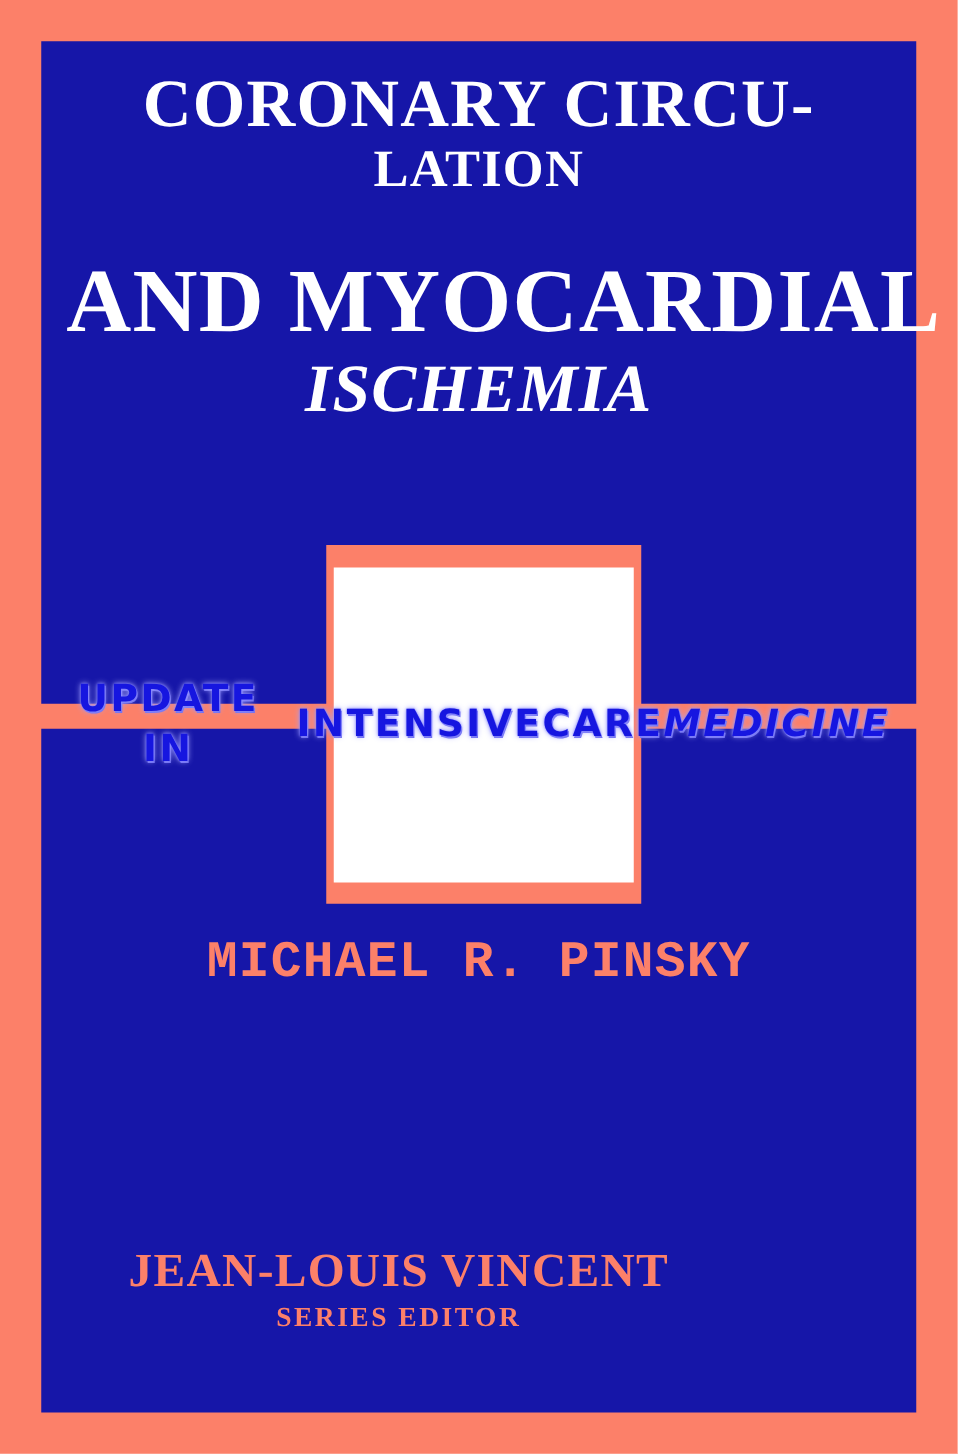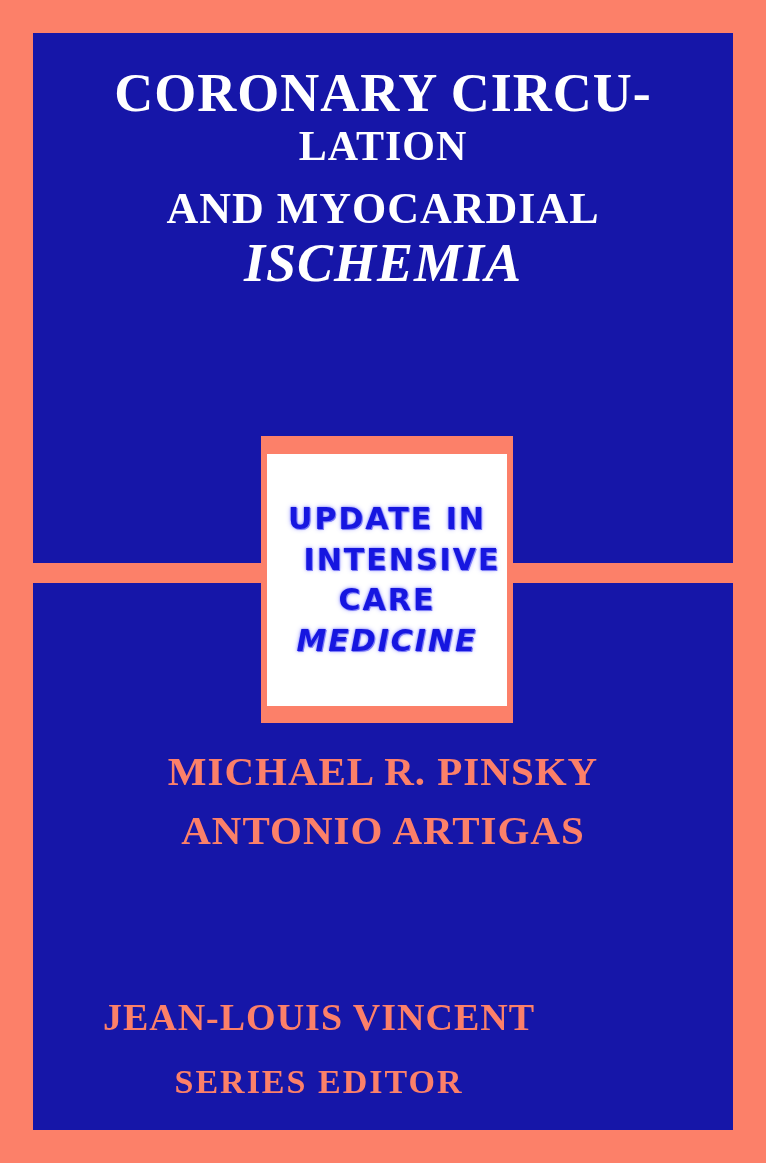--- a/index.html
+++ b/index.html
@@ -39,59 +39,59 @@
     top: 583px;
     width: 700px;
     height: 547px;
     background: #1616a8;
   }
 
   
   .title-block {
     position: absolute;
     left: 0;
-    top: 30px;
+    top: 20px;
     width: 700px;
     text-align: center;
     color: #ffffff;
     font-family: "Liberation Serif", serif;
     font-weight: bold;
     letter-spacing: 1px;
     line-height: 1.12;
   }
   .title-line {
     display: block;
     font-size: 54px;
     text-transform: uppercase;
     white-space: nowrap;
   }
   .title-line.l1 { font-size: 54px; }
   .title-line.l2 { font-size: 42px; }
-  .title-line.l3 { font-size: 44px; margin-top: 13px; }
+  .title-line.l3 { font-size: 72px; margin-top: 40px; padding-left: 20px; }
   .title-line.l4 { font-size: 54px; font-style: italic; }
 
   
   .series-badge {
     position: absolute;
     left: 261px;
     top: 436px;
     width: 252px;
     height: 287px;
     background: #fc8069;
     z-index: 5;
   }
   .series-badge-inner {
     position: absolute;
     left: 6px;
     top: 18px;
     width: 240px;
     height: 252px;
     background: #ffffff;
     display: flex;
-    flex-direction: column;
+    flex-direction: row;
     align-items: center;
     justify-content: center;
   }
   .series-line {
     font-family: "DejaVu Sans", sans-serif;
     font-weight: bold;
     font-size: 30px;
     letter-spacing: 2px;
     color: #1616e0;
     text-transform: uppercase;
@@ -108,21 +108,21 @@
   .series-line.s4 { font-size: 30px; font-style: italic; }
 
   
   .authors {
     position: absolute;
     left: 33px;
     top: 742px;
     width: 700px;
     text-align: center;
     color: #fc8069;
-    font-family: Liberation Serif, serif;
+    font-family: Liberation Mono, monospace;
     font-weight: bold;
     z-index: 6;
   }
   .author {
     display: block;
     font-size: 41px;
     letter-spacing: 1px;
     line-height: 1.45;
     text-transform: uppercase;
     white-space: nowrap;
@@ -141,24 +141,24 @@
   }
   .editor-name {
     display: block;
     font-size: 38px;
     letter-spacing: 1px;
     text-transform: uppercase;
     white-space: nowrap;
   }
   .editor-role {
     display: block;
-    font-size: 34px;
+    font-size: 22px;
     letter-spacing: 2px;
     text-transform: uppercase;
-    margin-top: 24px;
+    margin-top: 2px;
     white-space: nowrap;
   }
 </style>
 </head>
 <body>
 
 <div class="cover">
 
   <div class="panel-top">
     <div class="title-block">
@@ -175,21 +175,20 @@
     <div class="series-badge-inner">
       <span class="series-line s1">UPDATE IN</span>
       <span class="series-line s2">INTENSIVE</span>
       <span class="series-line s3">CARE</span>
       <span class="series-line s4">MEDICINE</span>
     </div>
   </div>
 
   <div class="authors">
     <span class="author">MICHAEL R. PINSKY</span>
-    <span class="author">ANTONIO ARTIGAS</span>
   </div>
 
   <div class="series-editor">
     <span class="editor-name">JEAN-LOUIS VINCENT</span>
     <span class="editor-role">SERIES EDITOR</span>
   </div>
 
 </div>
 
 </body></html>

